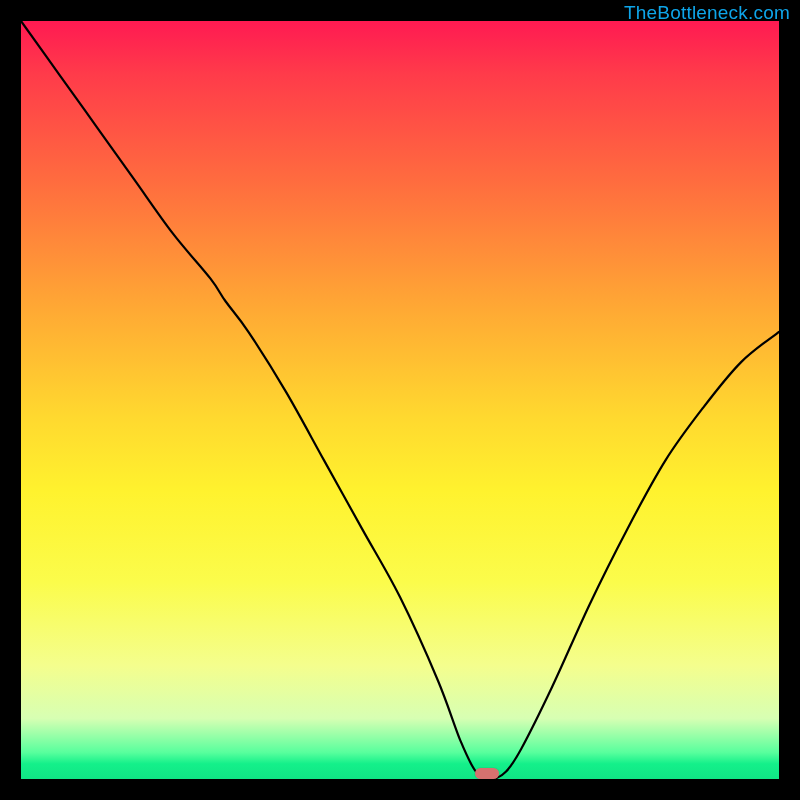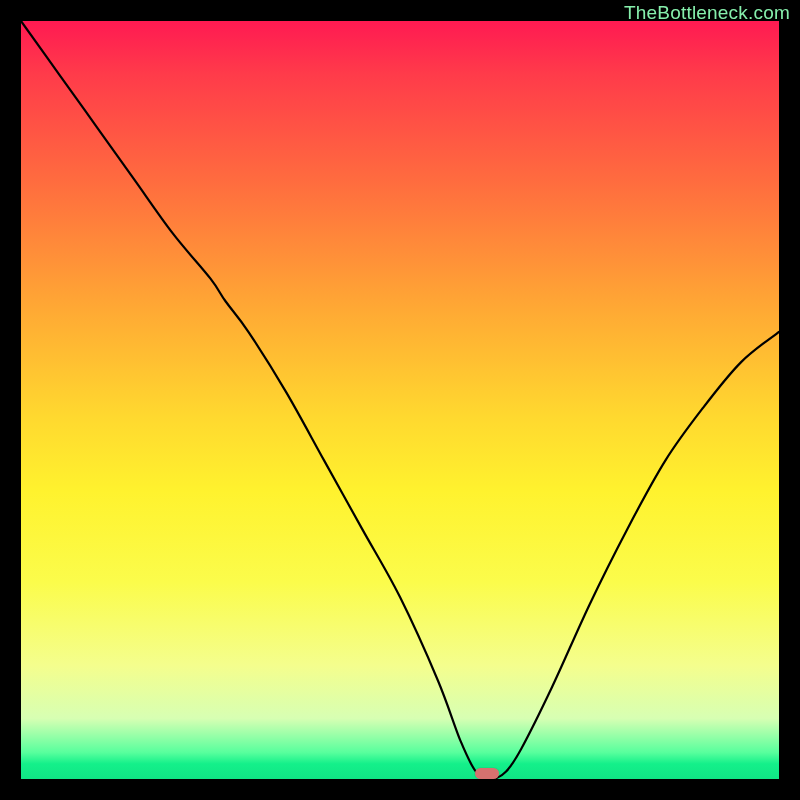--- a/index.html
+++ b/index.html
@@ -66,21 +66,21 @@
     width: 24px;
     height: 11px;
     border-radius: 6px;
     background: #d6716f;
     box-shadow: 0 0 0 1px rgba(0,0,0,0.05);
   }
   .watermark {
     position: absolute;
     top: 2px;
     right: 10px;
-    color: #86efac;
+    color: #0ea5e9;
     font-size: 19px;
     letter-spacing: 0.2px;
     font-weight: 500;
     user-select: none;
   }
 </style>
 </head>
 <body>
 
 <div class="frame">

